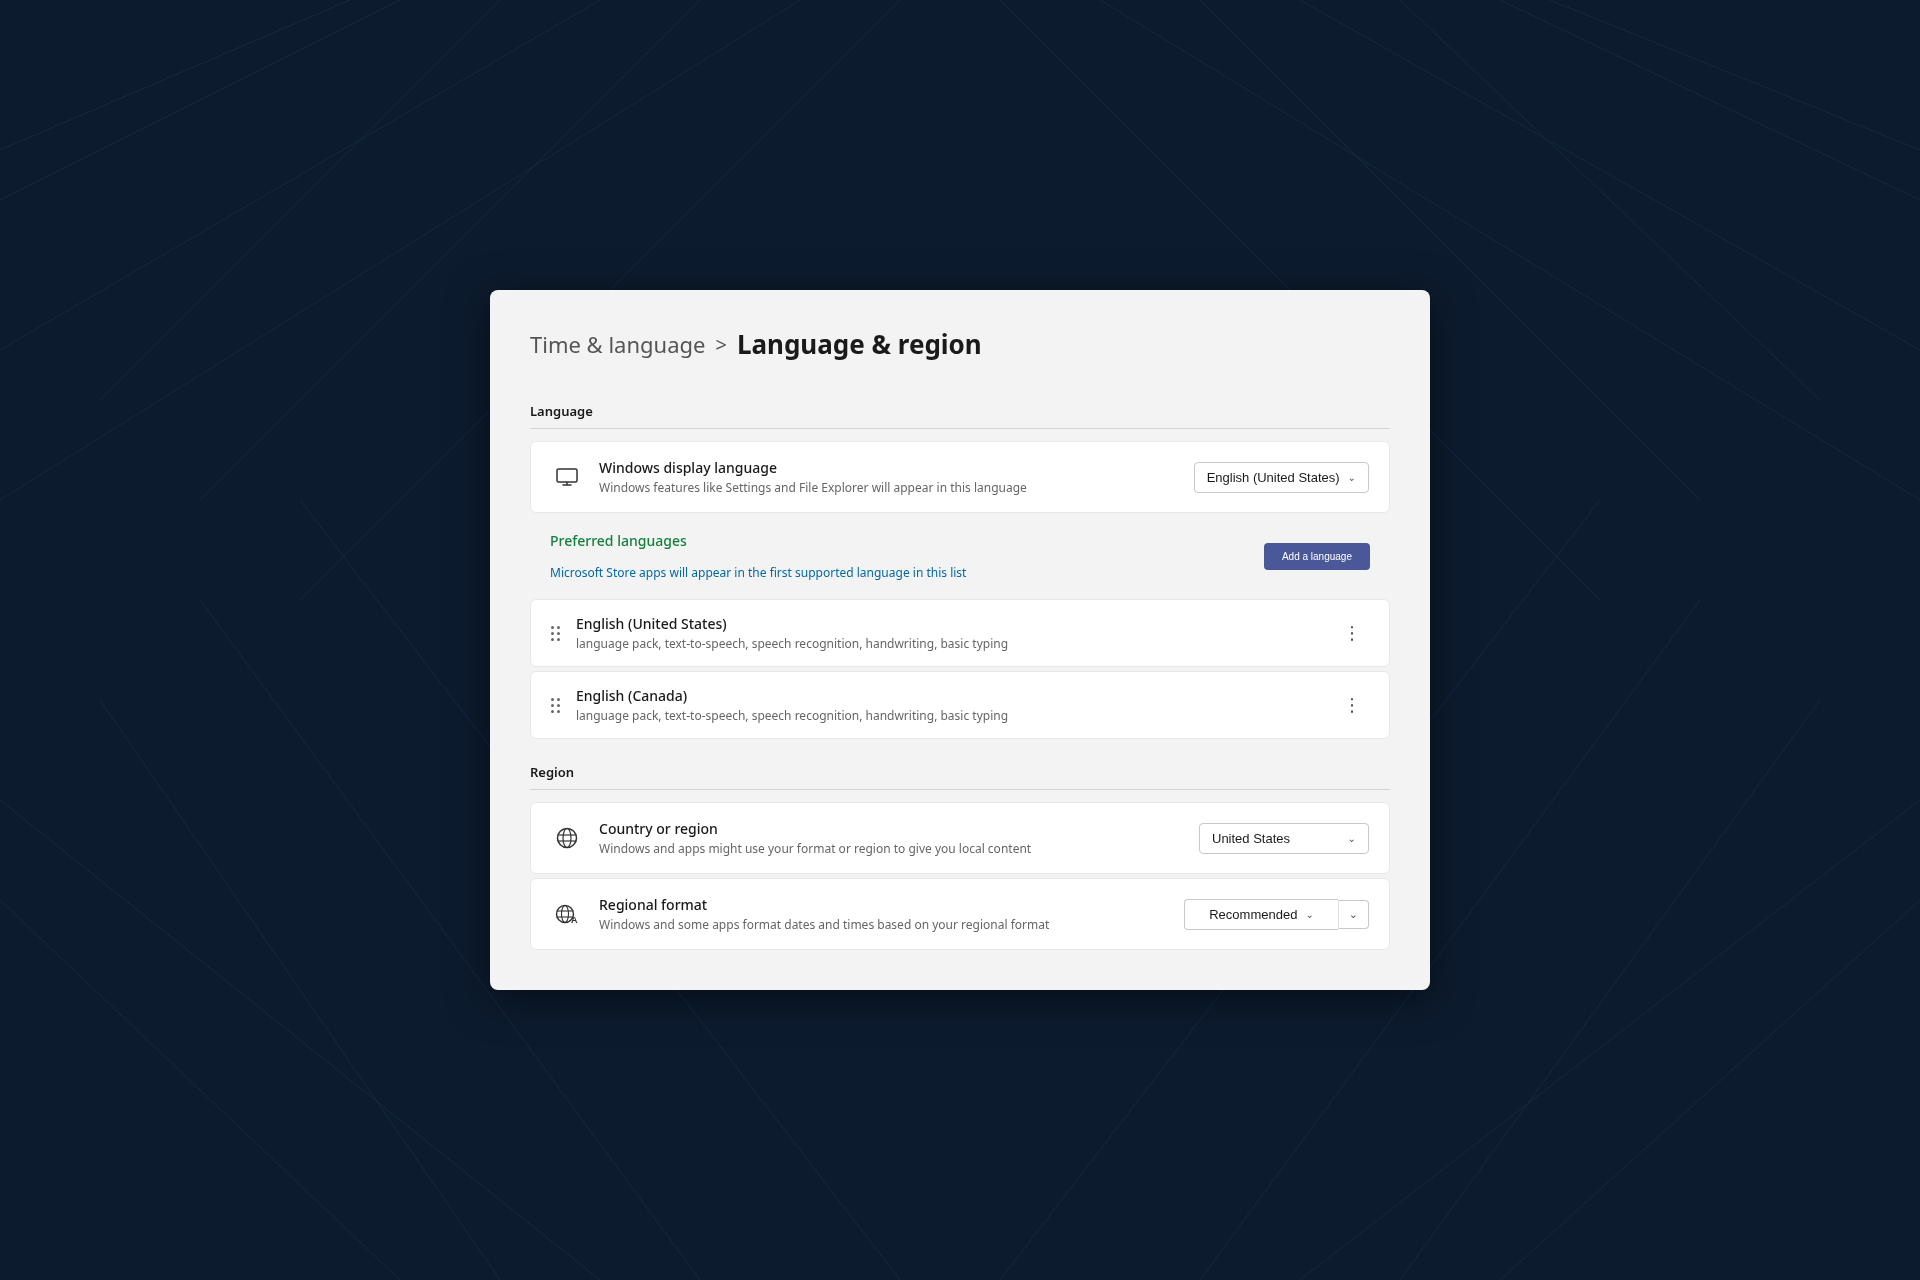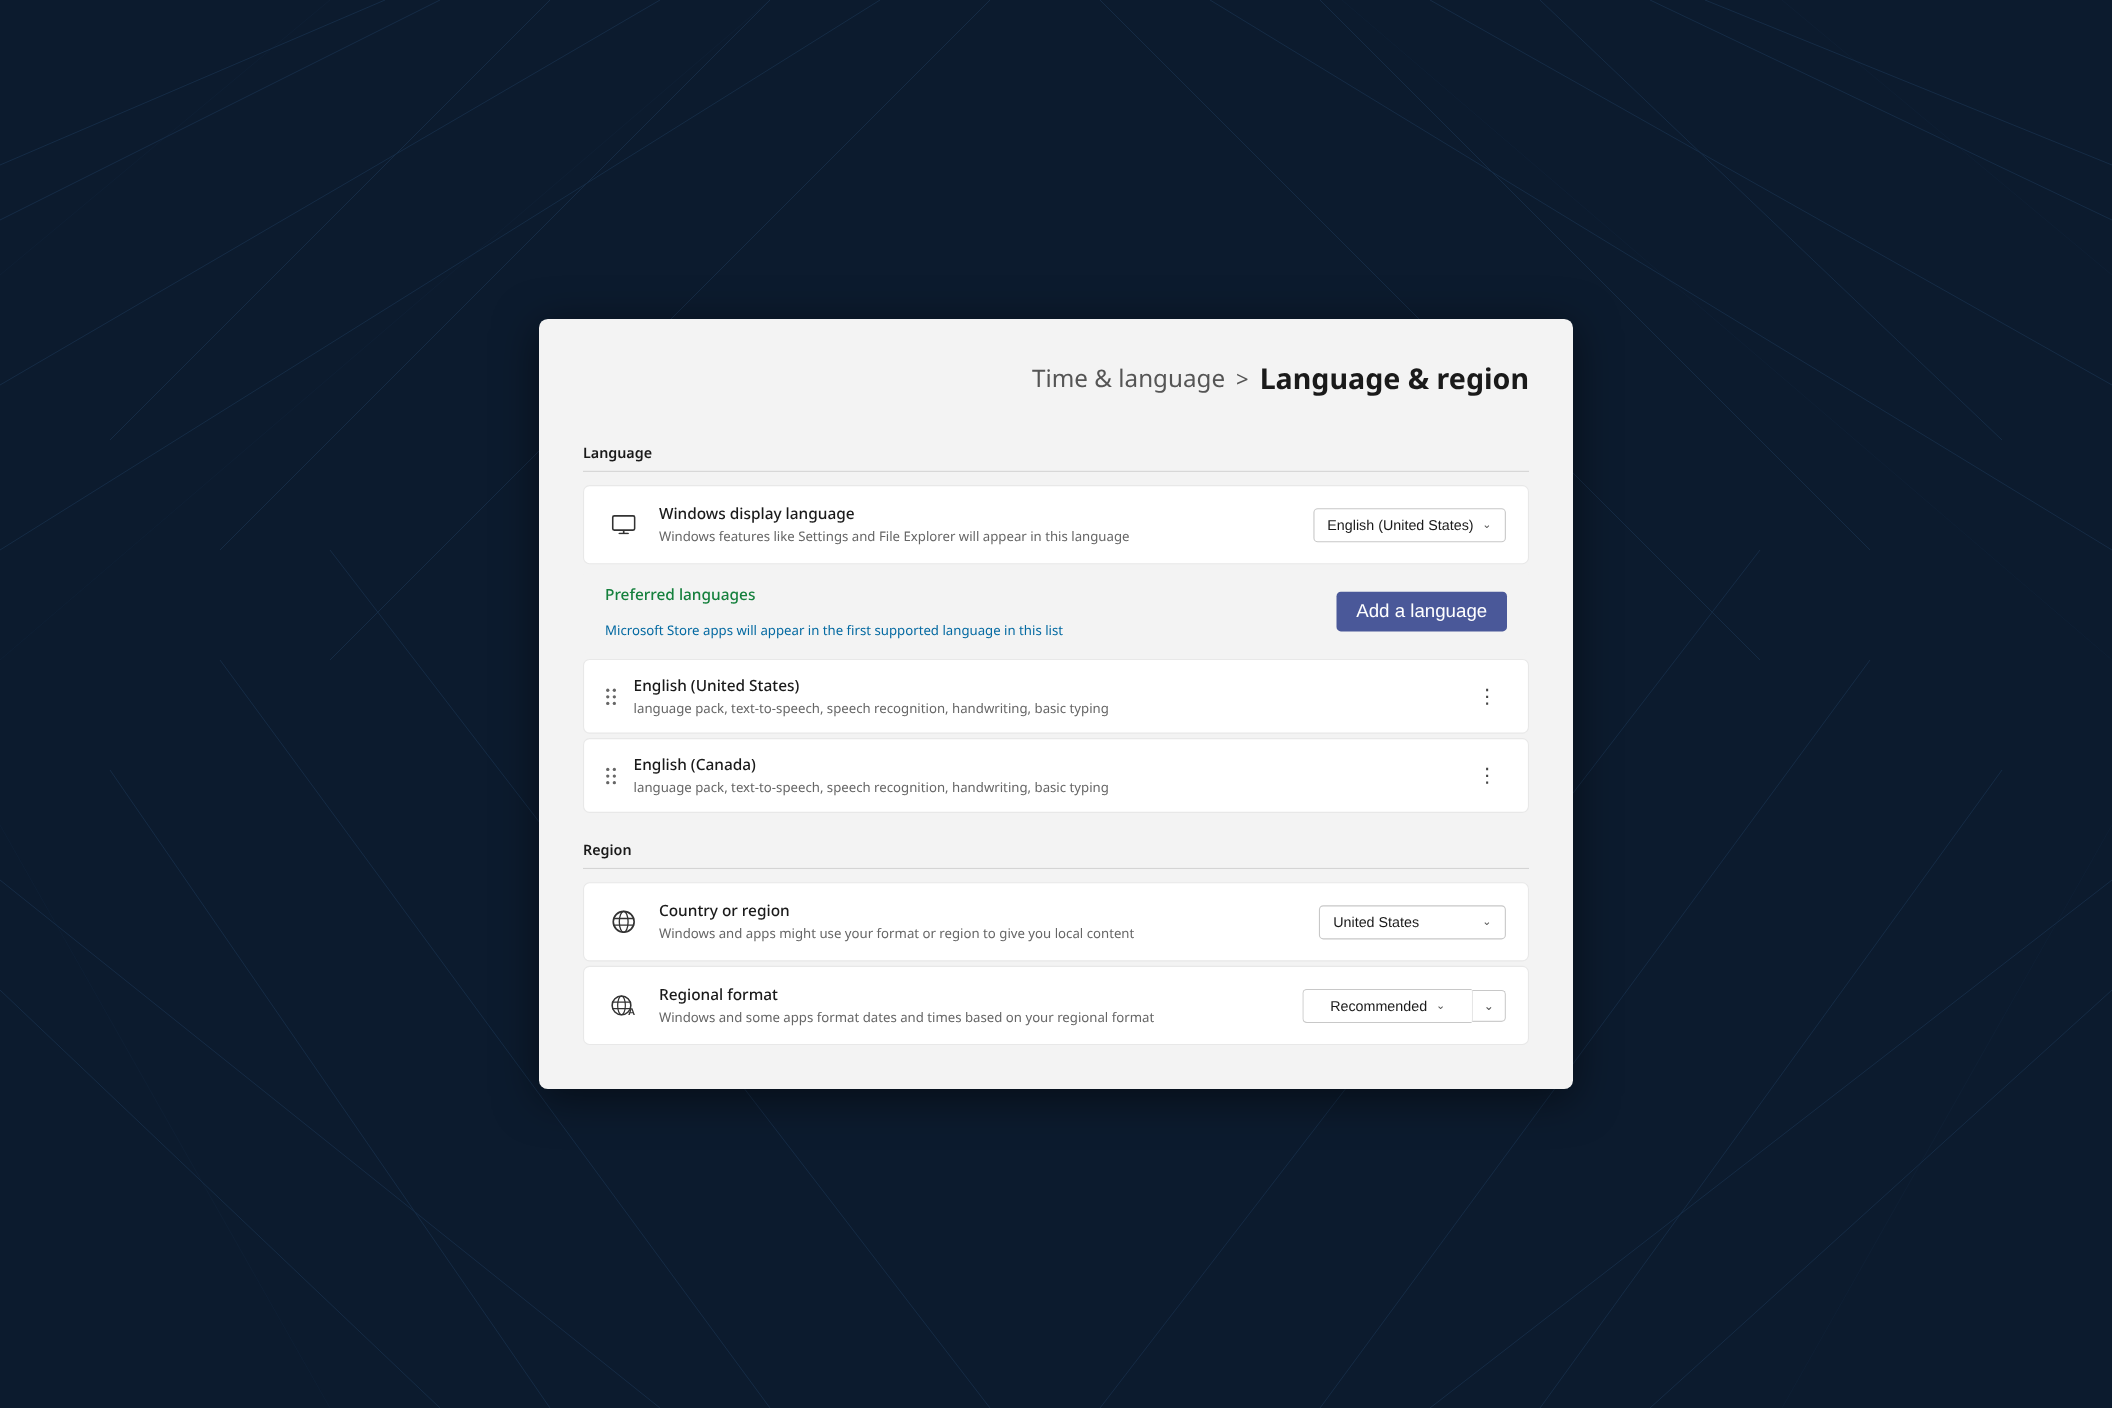--- a/index.html
+++ b/index.html
@@ -35,21 +35,20 @@
       width: 940px;
       padding: 36px 40px 36px 40px;
       box-shadow: 0 8px 40px rgba(0,0,0,0.5);
     }
 
     .breadcrumb {
       display: flex;
       align-items: center;
       margin-bottom: 40px;
       gap: 10px;
-      justify-content: flex-end;
     }
 
     .breadcrumb-parent {
       font-size: 22px;
       color: #555;
       font-weight: 400;
     }
 
     .breadcrumb-separator {
       font-size: 20px;
@@ -136,21 +135,21 @@
       font-size: 10px;
       color: #555;
     }
 
     .add-language-btn {
       background: #4a5899;
       color: white;
       border: none;
       border-radius: 4px;
       padding: 8px 18px;
-      font-size: 17px;
+      font-size: 10px;
       font-weight: 500;
       cursor: pointer;
     }
 
     .preferred-section {
       background: #f3f3f3;
       padding: 14px 20px;
       border-radius: 6px;
       margin-bottom: 4px;
       display: flex;

